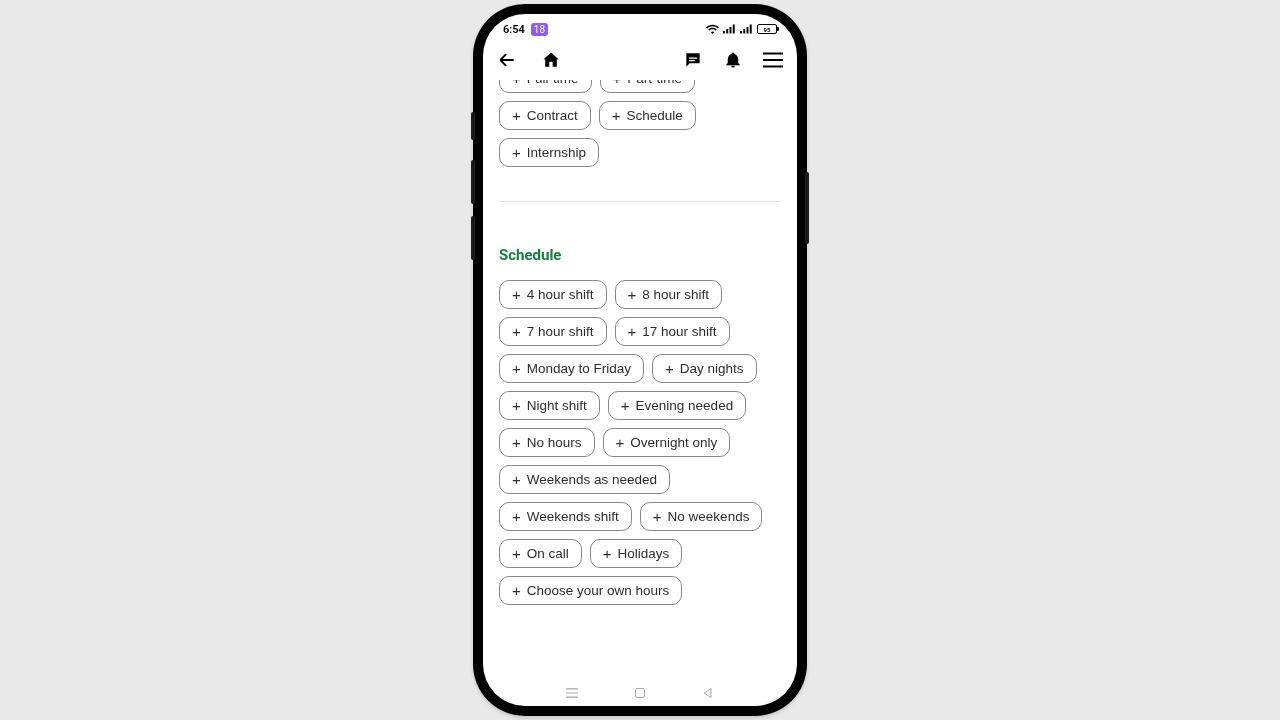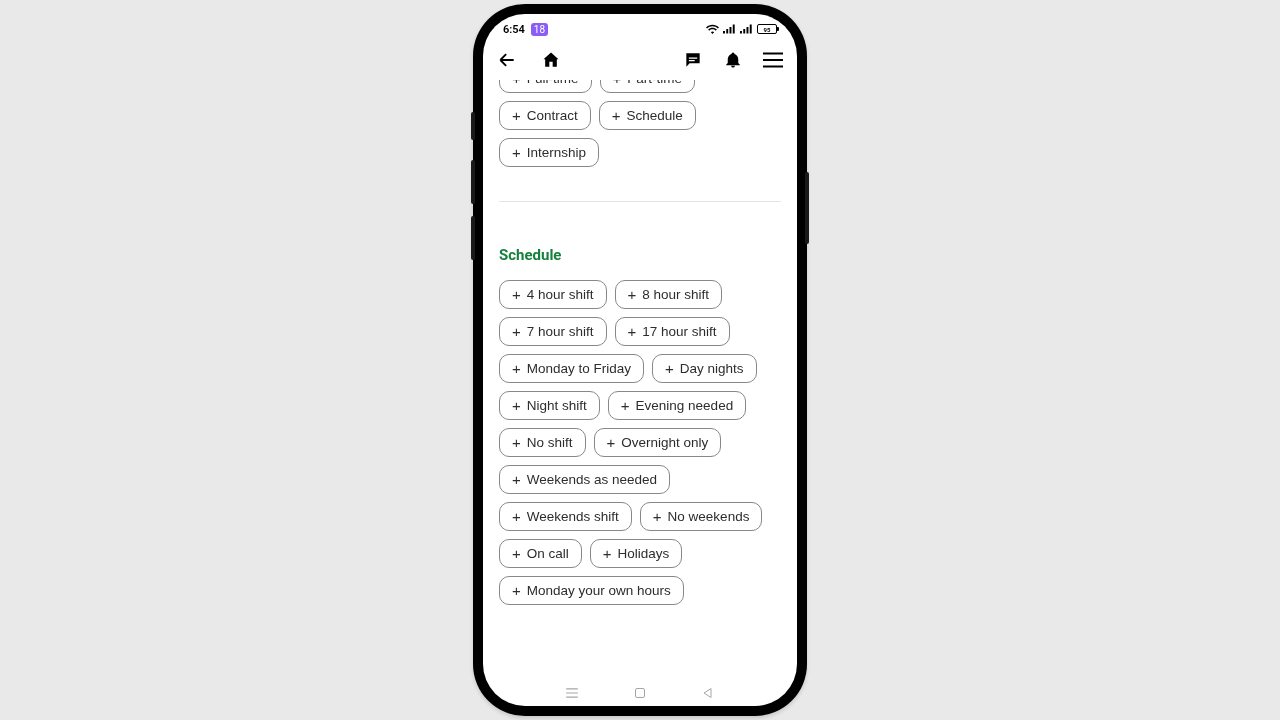--- a/index.html
+++ b/index.html
@@ -272,21 +272,21 @@
           <button class="chip">
             <span class="plus">+</span>
             <span>Night shift</span>
           </button>
           <button class="chip">
             <span class="plus">+</span>
             <span>Evening needed</span>
           </button>
           <button class="chip">
             <span class="plus">+</span>
-            <span>No shift</span>
+            <span>No hours</span>
           </button>
           <button class="chip">
             <span class="plus">+</span>
             <span>Overnight only</span>
           </button>
           <button class="chip">
             <span class="plus">+</span>
             <span>Weekends as needed</span>
           </button>
           <button class="chip">
@@ -300,21 +300,21 @@
           <button class="chip">
             <span class="plus">+</span>
             <span>On call</span>
           </button>
           <button class="chip">
             <span class="plus">+</span>
             <span>Holidays</span>
           </button>
           <button class="chip">
             <span class="plus">+</span>
-            <span>Monday your own hours</span>
+            <span>Choose your own hours</span>
           </button>
         </div>
     </div>
 
     <div class="sys-nav">
       <span class="sysicon">
         <svg width="14" height="12" viewBox="0 0 24 18">
             <path fill="none" stroke="#000" stroke-width="2" d="M2 2h20M2 9h20M2 16h20"></path>
           </svg>
       </span>

